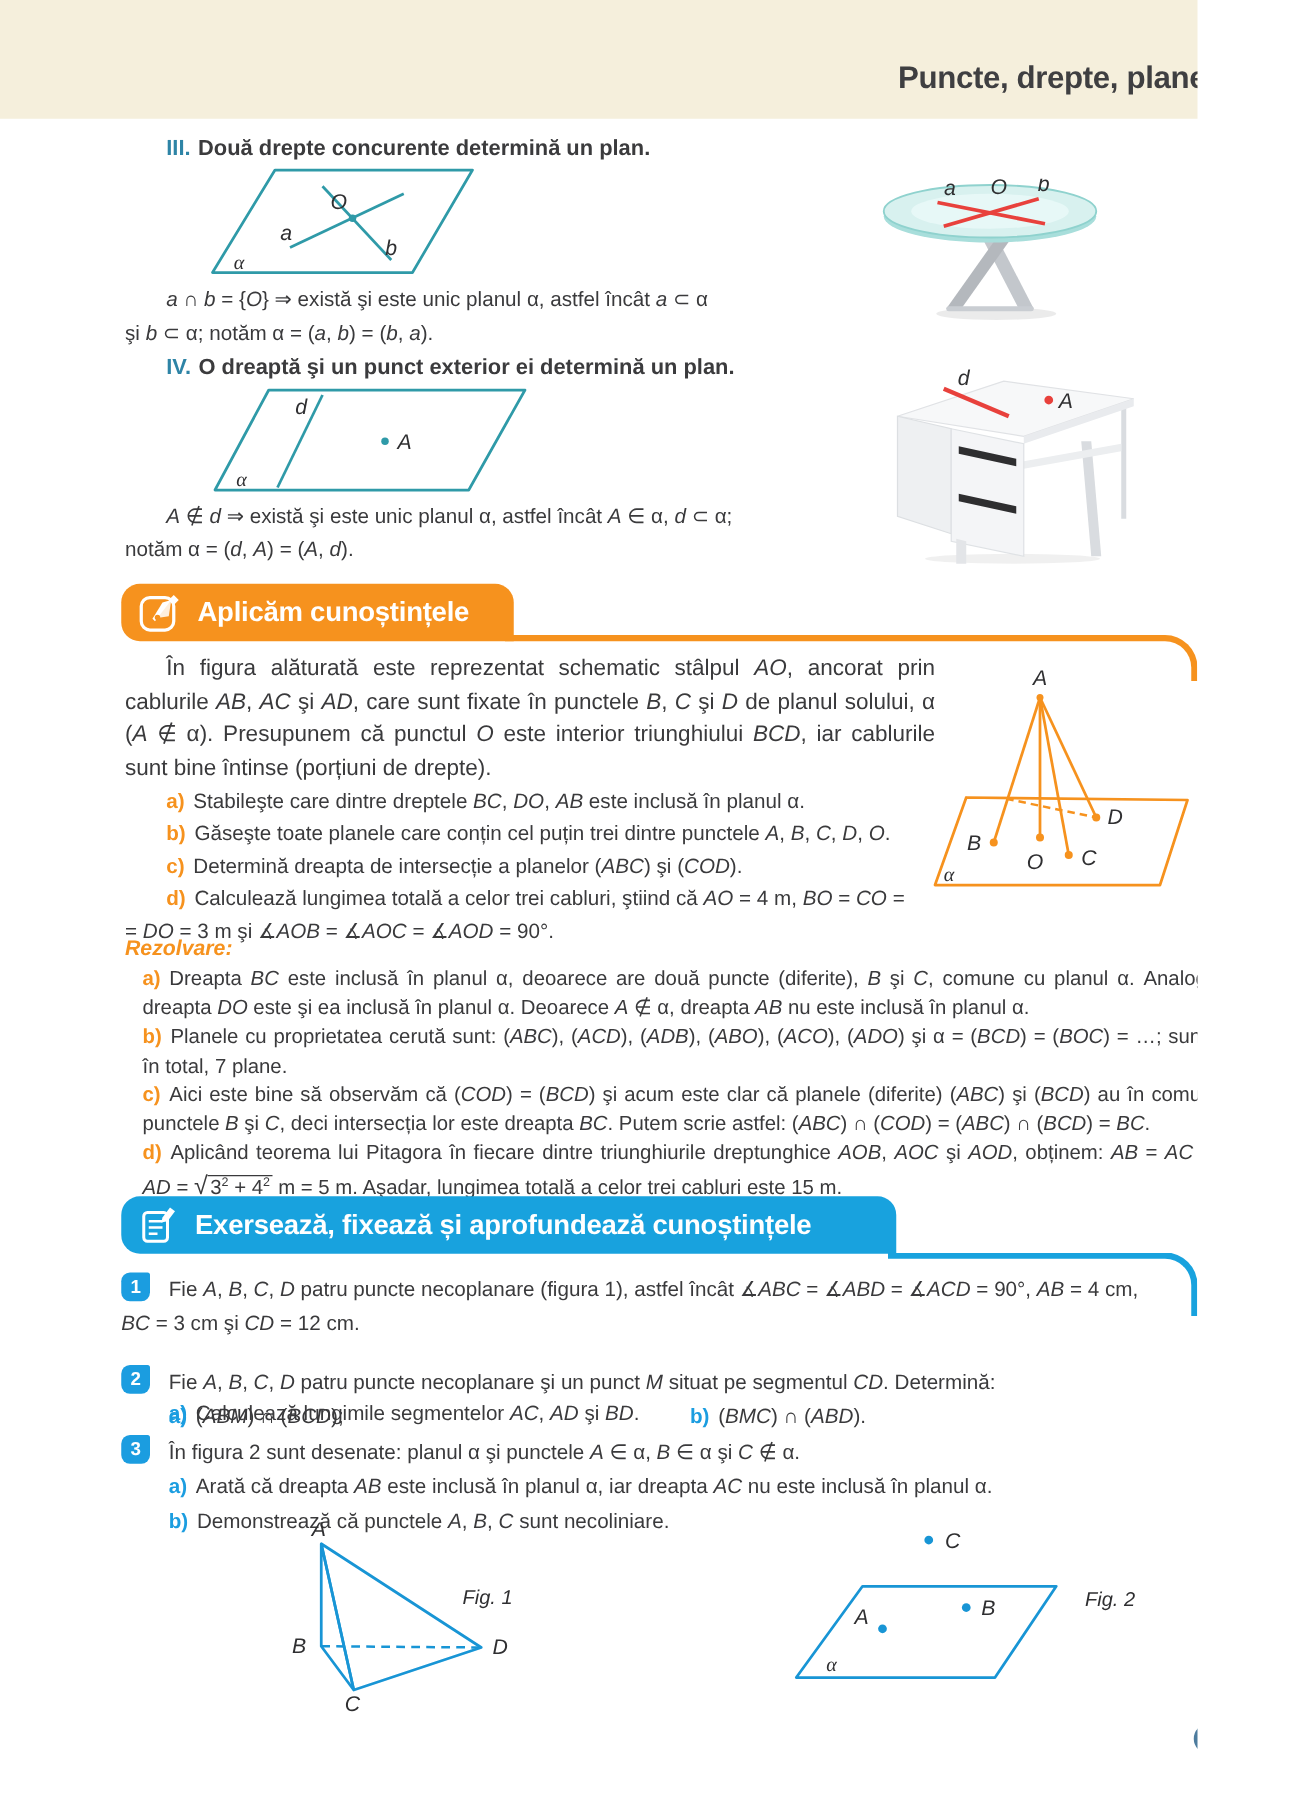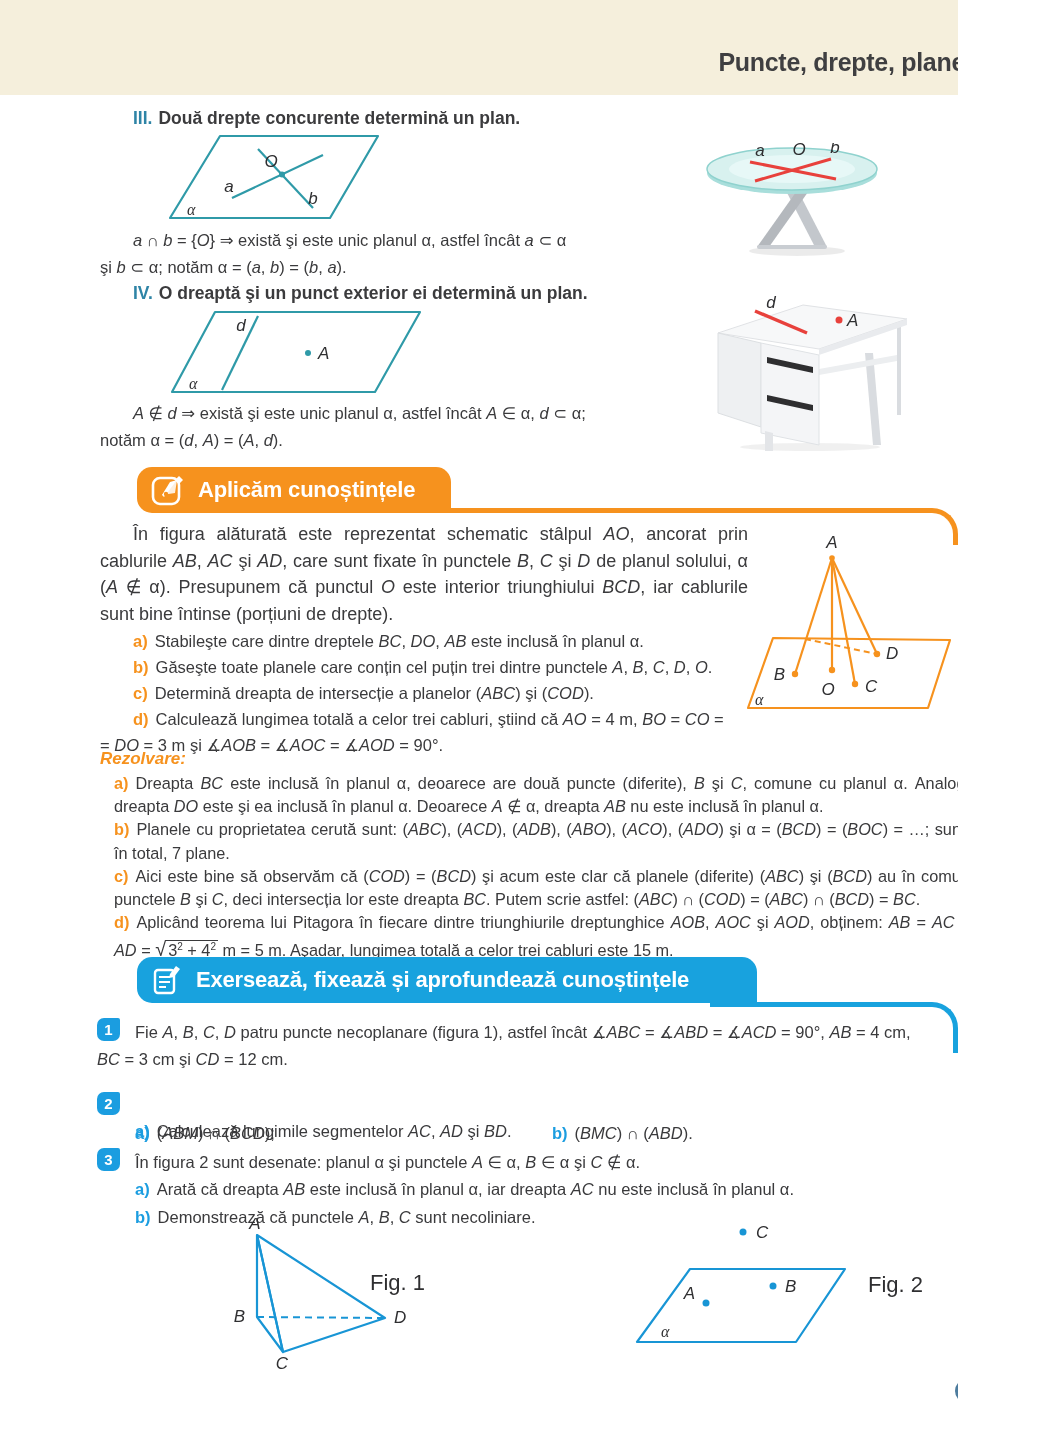--- a/index.html
+++ b/index.html
@@ -12,40 +12,40 @@
   
   .sh{font-size:17.5px;font-weight:700;color:#3b3b3d;white-space:nowrap;}
   .snum{color:#2e84a6;margin-right:6px;}
   
   .t{font-size:16.5px;line-height:26px;white-space:nowrap;}
   .j{font-size:18px;line-height:26.5px;text-align:justify;}
   i{font-style:italic;}
   .la{color:#f6921e;font-weight:700;margin-right:7px;}
   .lb{color:#1b9de0;font-weight:700;margin-right:7px;}
   
-  .banner{position:absolute;height:46px;border-radius:15px 15px 0 15px;display:flex;align-items:center;margin-left:40px;}
+  .banner{position:absolute;height:46px;border-radius:15px 15px 0 15px;display:flex;align-items:center;}
   .banner.orange{background:#f6921e;}
   .banner.blue{background:#18a2de;}
   .banner-label{color:#fff;font-weight:700;font-size:22px;margin-left:14px;letter-spacing:-0.2px;white-space:nowrap;}
   .bracket{position:absolute;border-top:5px solid;border-right:5px solid;border-top-right-radius:26px;}
   .bracket.orange{border-color:#f6921e;}
   .bracket.blue{border-color:#18a2de;}
   
   .rez{font-size:17px;font-weight:700;font-style:italic;color:#f6921e;}
   .sol{margin:0;font-size:16.3px;line-height:23.2px;text-align:justify;}
   .ol{border-top:1.6px solid #3a3a3c;padding:0 2px;}
   .rt{font-size:20px;}
   sup{font-size:10px;}
   
   .pnum{position:absolute;width:23px;height:23px;background:#1b9de0;border-radius:7px 2px 7px 7px;
         color:#fff;font-weight:700;font-size:15px;text-align:center;line-height:23px;}
   
   .fl{font-style:italic;font-size:17px;fill:#2f2f31;font-family:"Liberation Sans",sans-serif;}
   .fg{font-size:16px;fill:#2f2f31;font-family:"Liberation Serif",serif;font-style:italic;}
-  .cap{font-size:22px;color:#2f2f31;white-space:nowrap;}
+  .cap{font-style:italic;font-size:16px;color:#2f2f31;white-space:nowrap;}
   
   .pageno{position:absolute;left:955px;top:1379px;width:94px;height:24px;background:#4d7c9e;
           border-radius:12px 0 0 12px;color:#fff;font-weight:700;font-size:13px;line-height:24px;padding-left:14px;box-sizing:border-box;}
 </style>
 </head>
 <body>
 
 <div class="page">
 
   <div class="hdr">
@@ -178,20 +178,21 @@
     </svg>
     <span class="banner-label">Exersează, fixează și aprofundează cunoștințele</span>
   </div>
 
   <div class="pnum" style="left:97px;top:1018px;">1</div>
   <div class="abs t" style="left:135px;top:1019px;">Fie <i>A</i>, <i>B</i>, <i>C</i>, <i>D</i> patru puncte necoplanare (figura 1), astfel încât ∡<i>ABC</i> = ∡<i>ABD</i> = ∡<i>ACD</i> = 90°, <i>AB</i> = 4 cm,</div>
   <div class="abs t" style="left:97px;top:1046px;"><i>BC</i> = 3 cm şi <i>CD</i> = 12 cm.</div>
   <div class="abs t" style="left:135px;top:1073px;margin-top:45px;"><span class="lb">a)</span><span>Calculează lungimile segmentelor <i>AC</i>, <i>AD</i> şi <i>BD</i>.</span></div>
 
   <div class="pnum" style="left:97px;top:1092px;">2</div>
+  <div class="abs t" style="left:135px;top:1093px;">Fie <i>A</i>, <i>B</i>, <i>C</i>, <i>D</i> patru puncte necoplanare şi un punct <i>M</i> situat pe segmentul <i>CD</i>. Determină:</div>
   <div class="abs t" style="left:135px;top:1120px;"><span class="lb">a)</span><span>(<i>ABM</i>) ∩ (<i>BCD</i>);</span></div>
   <div class="abs t" style="left:552px;top:1120px;"><span class="lb">b)</span><span>(<i>BMC</i>) ∩ (<i>ABD</i>).</span></div>
 
   <div class="pnum" style="left:97px;top:1148px;">3</div>
   <div class="abs t" style="left:135px;top:1149px;">În figura 2 sunt desenate: planul α şi punctele <i>A</i> ∈ α, <i>B</i> ∈ α şi <i>C</i> ∉ α.</div>
   <div class="abs t" style="left:135px;top:1176px;"><span class="lb">a)</span><span>Arată că dreapta <i>AB</i> este inclusă în planul α, iar dreapta <i>AC</i> nu este inclusă în planul α.</span></div>
   <div class="abs t" style="left:135px;top:1204px;"><span class="lb">b)</span><span>Demonstrează că punctele <i>A</i>, <i>B</i>, <i>C</i> sunt necoliniare.</span></div>
 
   <svg class="abs" style="left:195px;top:1218px;" width="230" height="160" viewBox="0 0 230 160">
     <line x1="62" y1="99" x2="190" y2="100" stroke="#1895d5" stroke-width="2" stroke-dasharray="7,5"></line>

